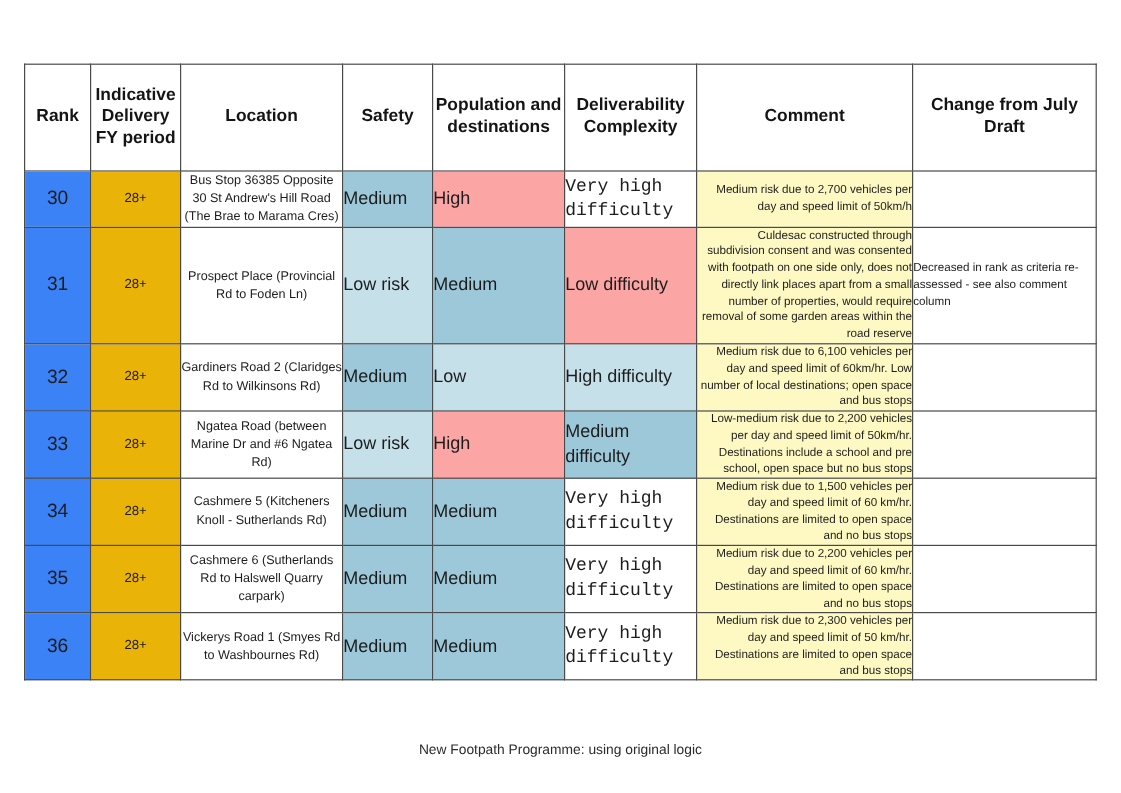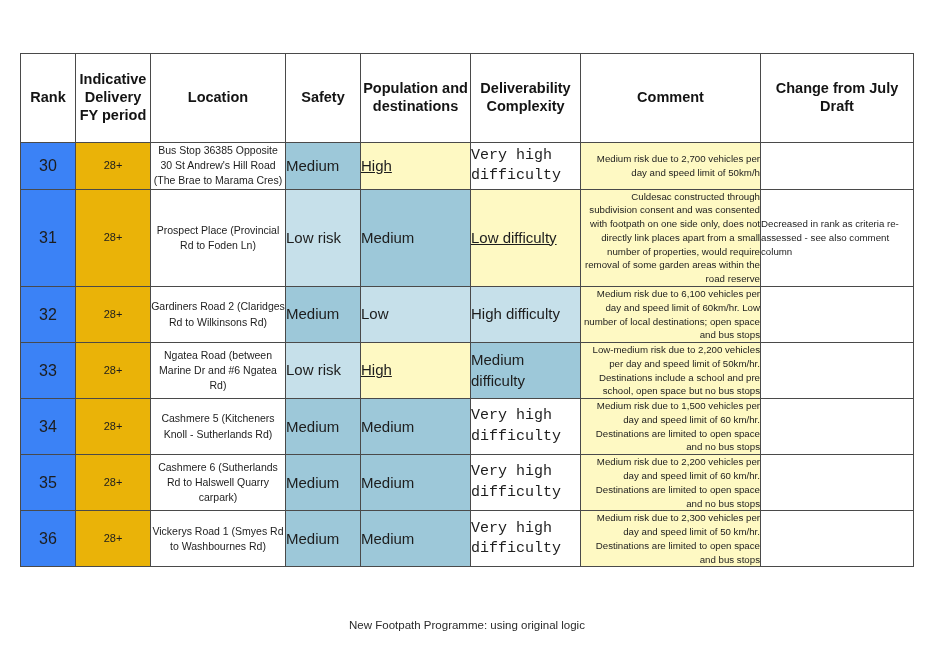--- a/index.html
+++ b/index.html
@@ -109,21 +109,21 @@
     text-align: left;
     padding: 2px 4px 2px 5px;
     font-size: 9.7px;
     line-height: 1.42;
     background: #ffffff;
     margin-top: 32px;
   }
   .bg-white     { background: #ffffff; font-family: Liberation Mono, monospace; }
   .bg-blue-light  { background: #c6e0ea; }
   .bg-blue-medium { background: #9dc8d9; }
-  .bg-blue-dark   { background: #fef9c3; text-decoration: underline; }
+  .bg-blue-dark   { background: #fca5a5; }
 
   .footer-note {
     position: absolute;
     left: 0;
     top: 619px;
     width: 934px;
     text-align: center;
     font-size: 11.5px;
     color: #2b2b2b;
   }

